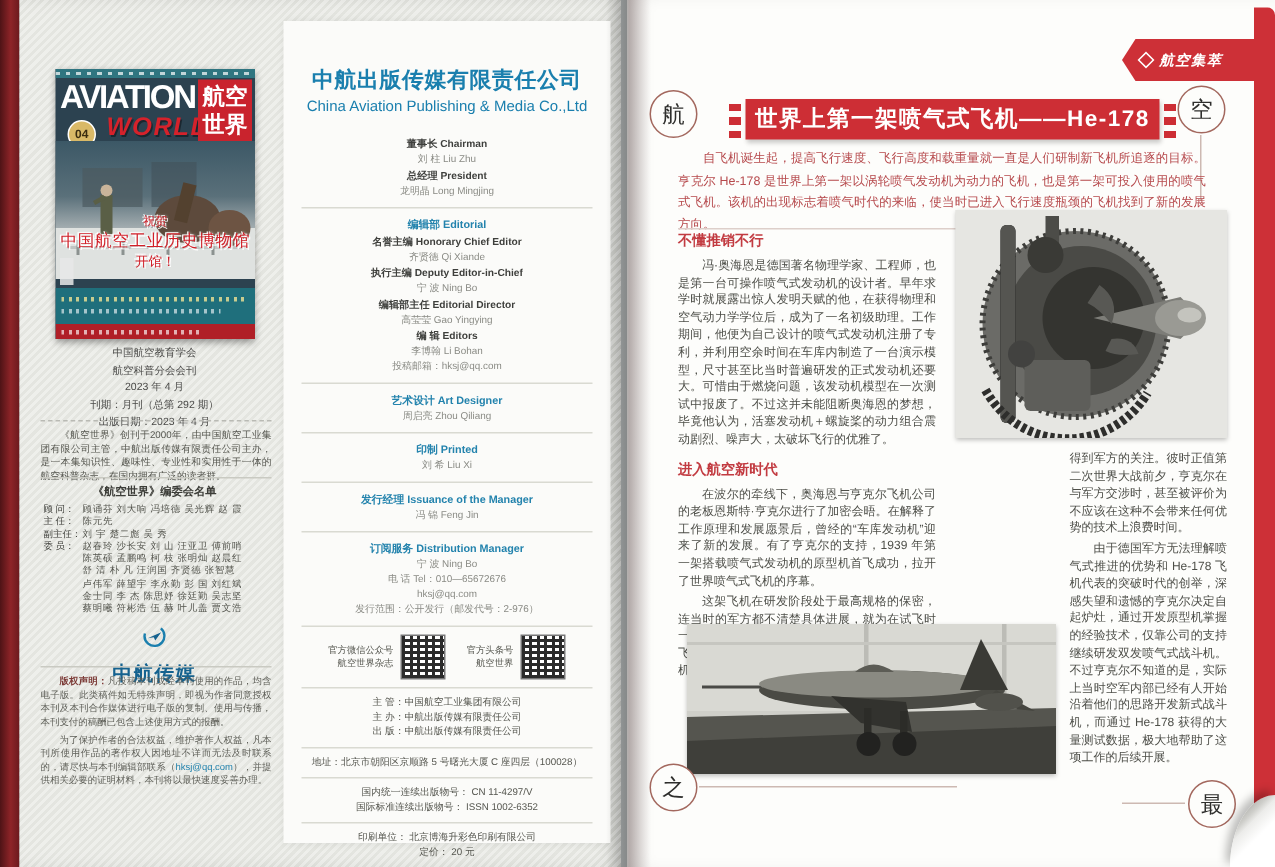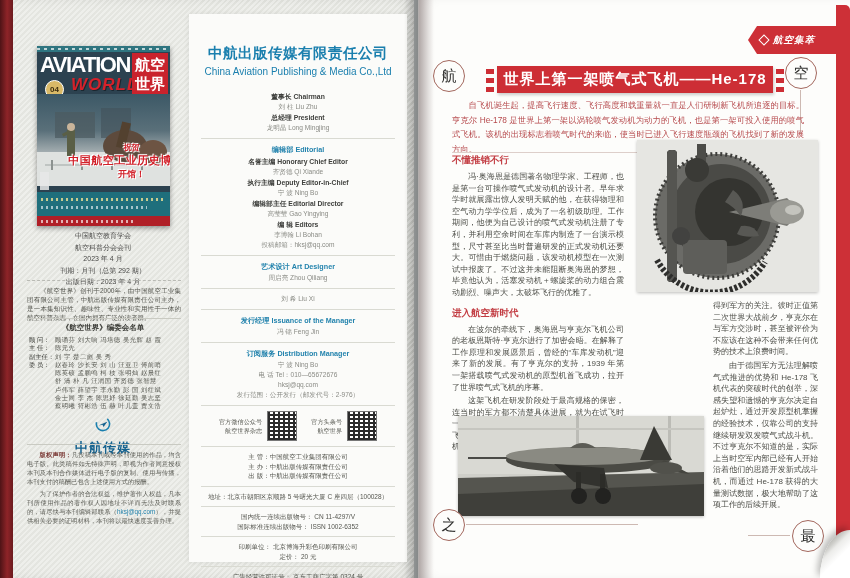--- a/index.html
+++ b/index.html
@@ -28,22 +28,22 @@
     background-image:repeating-linear-gradient(90deg,rgba(255,255,255,.7) 0 3px,transparent 3px 7px);background-size:100% 2px;background-position:0 2px;background-repeat:no-repeat;}
   .cov-title{position:absolute;left:3px;top:8px;color:#fff;font-weight:bold;font-size:22px;letter-spacing:-1.5px;line-height:1;}
   .cov-world{position:absolute;left:34px;top:29px;color:#d5222b;font-style:italic;font-weight:bold;font-size:17px;letter-spacing:1px;text-shadow:1px 1px 0 rgba(0,0,0,.4);}
   .cov-cnbox{position:absolute;right:2px;top:7px;width:36px;height:42px;background:#c9232d;color:#fff;
     font-weight:bold;font-size:15px;line-height:19px;text-align:center;padding-top:2px;box-sizing:border-box;}
   .cov-badge{position:absolute;left:8px;top:34px;width:17px;height:17px;border-radius:50%;background:#d9b967;
     color:#3b2d10;font-size:8px;font-weight:bold;display:flex;align-items:center;justify-content:center;border:1px solid #fff;}
   .cov-scene{position:absolute;left:0;top:48px;width:100%;height:92px;
     background:linear-gradient(180deg,#3c5866 0%,#5a707a 40%,#b9bfc0 70%,#d6d9d8 100%);}
   .cov-scene svg{position:absolute;left:0;top:0;}
-  .cov-headline{position:absolute;left:0;top:96px;width:100%;text-align:center;color:#d21f28;font-weight:bold;
-    text-shadow:0 0 2px #fff,1px 1px 0 #fff,-1px -1px 0 #fff;padding-left:28px;}
+  .cov-headline{position:absolute;left:0;top:96px;width:100%;text-align:center;color:#d21f28;font-weight:normal;
+    text-shadow:0 0 2px #fff,1px 1px 0 #fff,-1px -1px 0 #fff;}
   .cov-headline .l1{font-size:8px;}
   .cov-headline .l2{font-size:11px;letter-spacing:.5px;}
   .cov-headline .l3{font-size:9px;}
   .cov-band-teal{position:absolute;left:0;bottom:10px;width:100%;height:24px;background:#1f6f7c;
     background-image:repeating-linear-gradient(90deg,rgba(255,235,150,.75) 0 2px,transparent 2px 5px),
                      repeating-linear-gradient(90deg,rgba(255,255,255,.6) 0 2px,transparent 2px 5px);
     background-size:92% 3px,80% 3px;background-position:4px 6px,4px 14px;background-repeat:no-repeat;}
   .cov-band-red{position:absolute;left:0;bottom:0;width:100%;height:10px;background:#b01f27;
     background-image:repeating-linear-gradient(90deg,rgba(255,255,255,.65) 0 2px,transparent 2px 5px);
     background-size:70% 3px;background-position:4px 4px;background-repeat:no-repeat;}
@@ -254,20 +254,21 @@
       <div class="nm">高莹莹  Gao Yingying</div>
       <div class="role">编 辑 Editors</div>
       <div class="nm">李博翰  Li Bohan</div>
       <div class="nm">投稿邮箱：hksj@qq.com</div>
       <div class="rule"></div>
 
       <div class="bluehead">艺术设计 Art Designer</div>
       <div class="nm">周启亮  Zhou Qiliang</div>
       <div class="rule"></div>
 
+      <div class="bluehead">印制 Printed</div>
       <div class="nm">刘 希  Liu Xi</div>
       <div class="rule"></div>
 
       <div class="bluehead">发行经理 Issuance of the Manager</div>
       <div class="nm">冯 锦  Feng Jin</div>
       <div class="rule"></div>
 
       <div class="bluehead">订阅服务 Distribution Manager</div>
       <div class="nm">宁 波  Ning Bo</div>
       <div class="nm">电 话 Tel：010—65672676</div>

